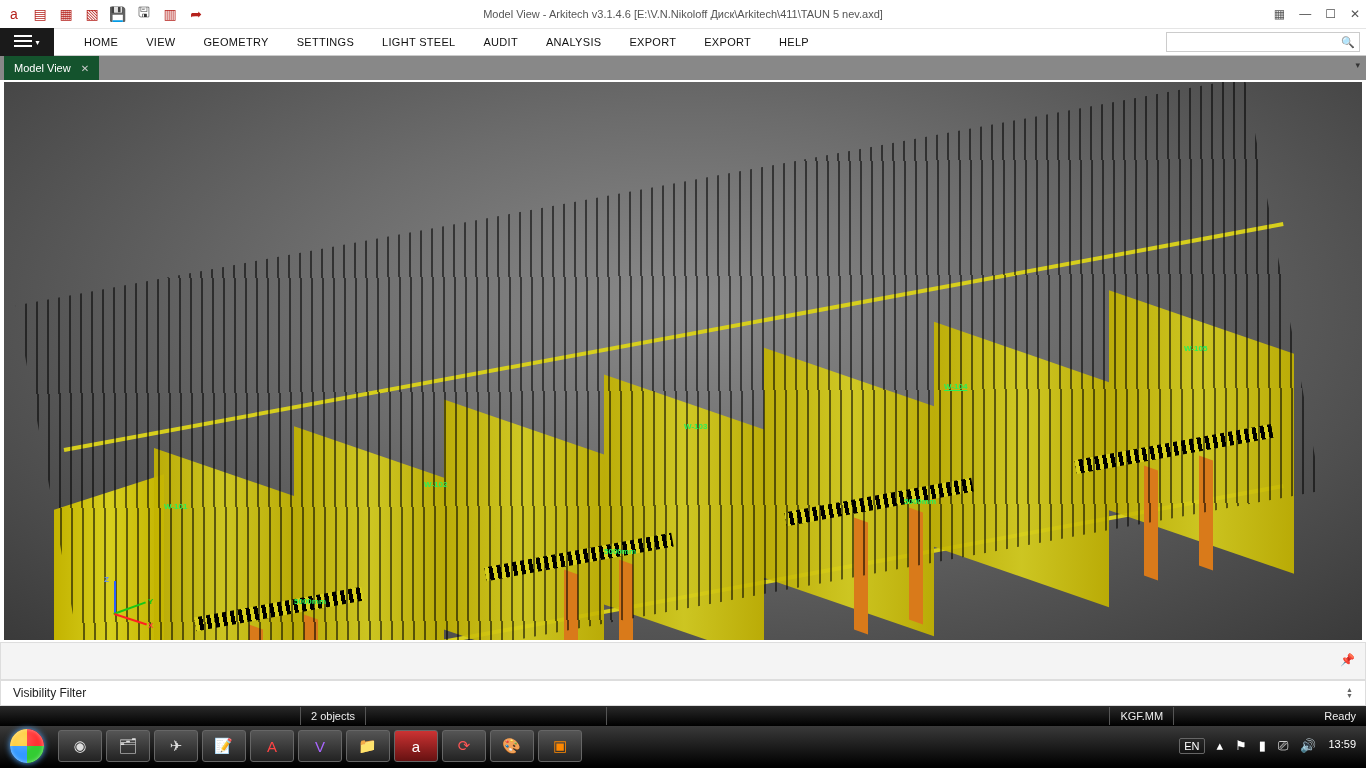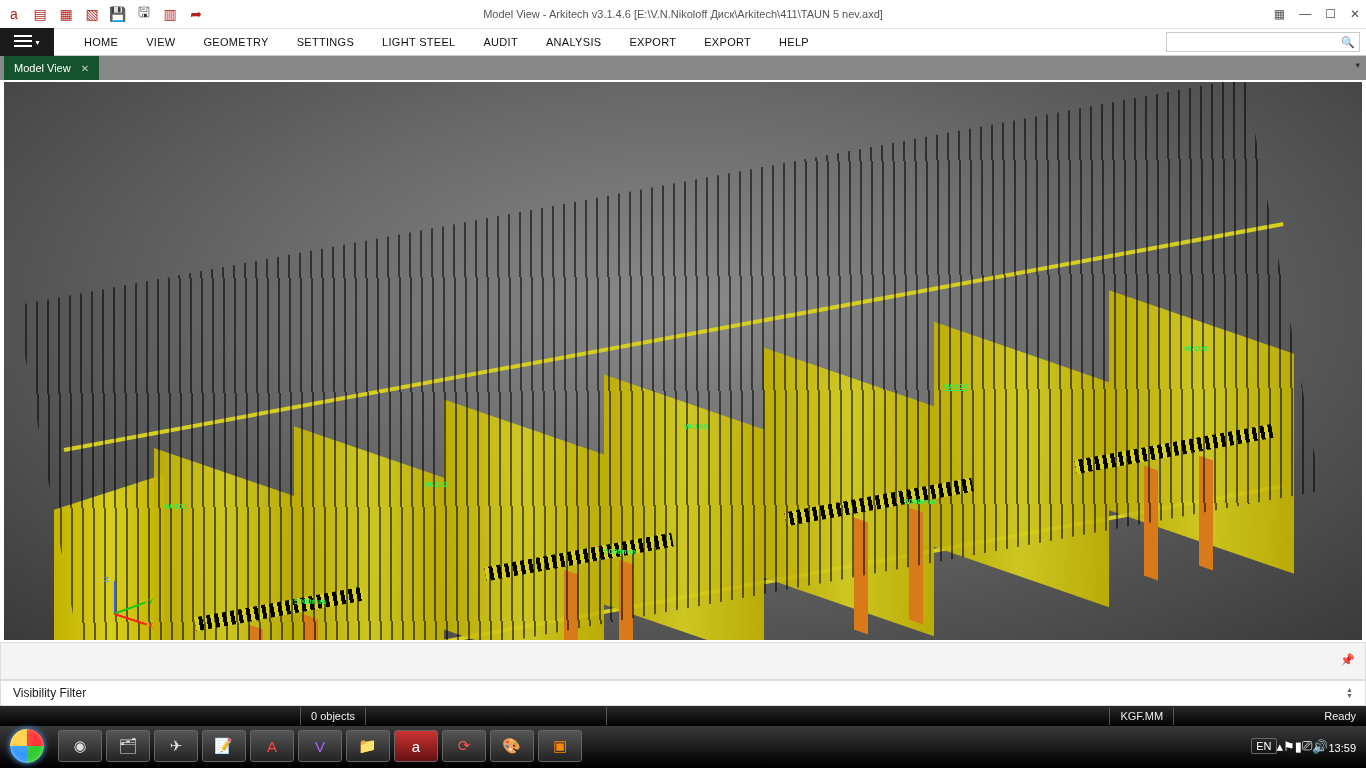--- a/index.html
+++ b/index.html
@@ -53,21 +53,21 @@
 .statusbar .seg{padding:0 10px; height:100%; display:flex; align-items:center;}
 .statusbar .div{width:1px;height:18px;background:#555;}
 .statusbar .stretch{flex:1;}
 .statusbar .right{margin-left:auto;}
 
 
 .taskbar { height:40px; background:linear-gradient(#3a3a3a,#000); display:flex; align-items:center; padding-right:10px; gap:4px; }
 .startbtn { width:54px; height:40px; display:flex; align-items:center; justify-content:center; }
 .startbtn .orb{ width:34px;height:34px;border-radius:50%;background:radial-gradient(circle at 35% 30%,#fff3,#0000 45%),conic-gradient(#f33 0 25%,#3c3 0 50%,#39f 0 75%,#fc3 0);box-shadow:0 0 6px #5af,inset 0 0 4px #fff8;}
 .tbtn { width:44px; height:32px; border-radius:3px; background:linear-gradient(#555,#222); border:1px solid #666; display:flex; align-items:center; justify-content:center; color:#ddd; font-size:15px; }
-.tray { margin-left:auto; display:flex; align-items:flex-end; gap:0; color:#fff; font-size:11px; }
+.tray { margin-left:auto; display:flex; align-items:flex-start; gap:12px; color:#fff; font-size:11px; }
 .tray .lang{border:1px solid #666;padding:1px 4px;border-radius:2px;}
 .tray .ico{font-size:13px;}
 </style>
 </head>
 <body>
 
 <div class="titlebar">
   <div class="tb-icons">
     <span class="tb-ico red">a</span>
     <span class="tb-ico red">▤</span>
@@ -177,21 +177,21 @@
   <span>Visibility Filter</span>
   <span class="spin">
       <span>▲</span>
       <span>▼</span>
     </span>
 </div>
 
 <div class="statusbar">
   <div class="seg" style="width:300px"></div>
     <div class="div"></div>
-  <div class="seg">0 objects</div>
+  <div class="seg">2 objects</div>
   <div class="div"></div>
   <div class="seg" style="width:240px"></div>
     <div class="div"></div>
   <div class="stretch"></div>
   <div class="div"></div>
   <div class="seg">KGF.MM</div>
   <div class="div"></div>
   <div class="seg" style="width:140px"></div>
   <div class="seg right">Ready</div>
 </div>

